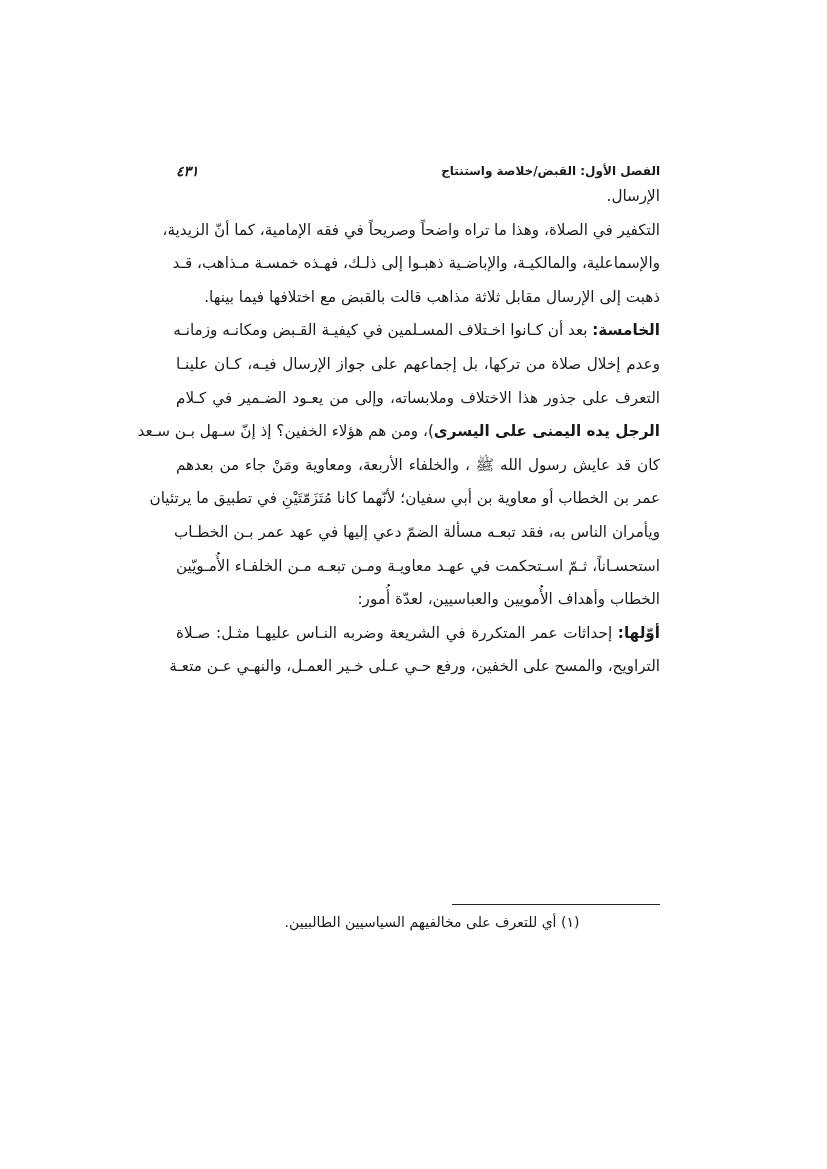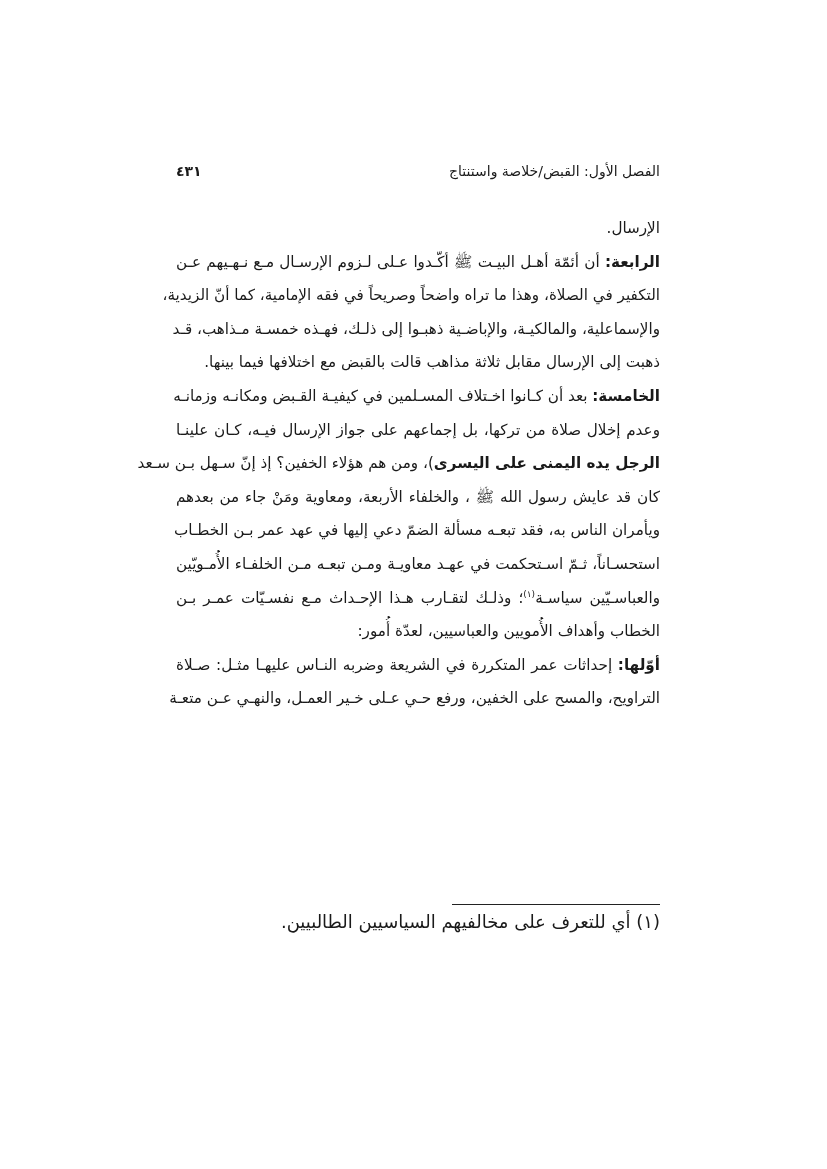--- a/index.html
+++ b/index.html
@@ -1,54 +1,54 @@
 <!DOCTYPE html>
 <html><head>
 <meta charset="utf-8">
 <style>
   html, body { margin:0; padding:0; background:#ffffff; }
   body { width:827px; height:1169px; position:relative; overflow:hidden;
          font-family:"DejaVu Sans", sans-serif; color:#1a1a1a; }
   .page { position:absolute; left:0; top:0; width:827px; height:1169px; background:#fff; }
   .running-head { position:absolute; top:158px; left:176px; width:484px; height:26px;
          direction:rtl; display:flex; justify-content:space-between; align-items:center; }
-  .running-title { font-size:14px; font-weight:normal; }
-  .page-num { font-size:14px; font-weight:bold; }
-  .body-text { position:absolute; top:212px; left:176px; width:484px; direction:rtl;
+  .running-title { font-size:12px; font-weight:bold; }
+  .page-num { font-size:14px; font-weight:bold;font-style:italic; }
+  .body-text { position:absolute; top:180px; left:176px; width:484px; direction:rtl;
          text-align:justify; text-align-last:right; font-size:15.2px; line-height:33.6px; }
   .body-text .line { display:block; white-space:nowrap; text-align:justify; text-align-last:justify; }
   .body-text .line.last { text-align-last:right; }
   .body-text .bold { font-weight:bold; }
   sup { font-size:9px; line-height:0; }
   .fn-rule { position:absolute; top:904px; left:452px; width:208px; height:1px; background:#222; }
-  .footnote { position:absolute; top:912px; left:176px; width:484px; direction:rtl;
-         font-size:18px; line-height:20px; text-align:right; }
+  .footnote { position:absolute; top:912px; left:190px; width:484px; direction:rtl;
+         font-size:14px; line-height:20px; text-align:center; }
 </style>
 </head>
 <body>
 
 <div class="page">
   <div class="running-head">
     <span class="running-title">الفصل الأول: القبض/خلاصة واستنتاج</span>
     <span class="page-num">٤٣١</span>
   </div>
 
   <div class="body-text">
     <span class="line last"><span>الإرسال.</span></span>
-    <span class="line"><span class="bold">الرابعة:</span><span> أن أئمّة أهـل البيـت ﷺ أكّـدوا عـلى لـزوم الإرسـال مـع نـهـيهم عـن</span></span>
     <span class="line"><span>التكفير في الصلاة، وهذا ما تراه واضحاً وصريحاً في فقه الإمامية، كما أنّ الزيدية،</span></span>
     <span class="line"><span>والإسماعلية، والمالكيـة، والإباضـية ذهبـوا إلى ذلـك، فهـذه خمسـة مـذاهب، قـد</span></span>
     <span class="line last"><span>ذهبت إلى الإرسال مقابل ثلاثة مذاهب قالت بالقبض مع اختلافها فيما بينها.</span></span>
     <span class="line"><span class="bold">الخامسة:</span><span> بعد أن كـانوا اخـتلاف المسـلمين في كيفيـة القـبض ومكانـه وزمانـه</span></span>
     <span class="line"><span>وعدم إخلال صلاة من تركها، بل إجماعهم على جواز الإرسال فيـه، كـان علينـا</span></span>
+    <span class="line"><span>التعرف على جذور هذا الاختلاف وملابساته، وإلى من يعـود الضـمير في كـلام</span></span>
     <span class="line"><span class="bold">الرجل يده اليمنى على اليسرى</span><span>)، ومن هم هؤلاء الخفين؟ إذ إنّ سـهل بـن سـعد</span></span>
     <span class="line"><span>كان قد عايش رسول الله ﷺ ، والخلفاء الأربعة، ومعاوية ومَنْ جاء من بعدهم</span></span>
+    <span class="line"><span>عمر بن الخطاب أو معاوية بن أبي سفيان؛ لأنّهما كانا مُتَزَمّتَيْنِ في تطبيق ما يرتئيان</span></span>
     <span class="line"><span>ويأمران الناس به، فقد تبعـه مسألة الضمّ دعي إليها في عهد عمر بـن الخطـاب</span></span>
     <span class="line"><span>استحسـاناً، ثـمّ اسـتحكمت في عهـد معاويـة ومـن تبعـه مـن الخلفـاء الأُمـويّين</span></span>
-    <span class="line"><span>والعباسـيّين سياسـة</span><sup>(١)</sup><span>؛ وذلـك لتقـارب هـذا الإحـداث مـع نفسـيّات عمـر بـن</span></span>
     <span class="line last"><span>الخطاب وأهداف الأُمويين والعباسيين، لعدّة أُمور:</span></span>
     <span class="line"><span class="bold">أوّلها:</span><span> إحداثات عمر المتكررة في الشريعة وضربه النـاس عليهـا مثـل: صـلاة</span></span>
     <span class="line"><span>التراويح، والمسح على الخفين، ورفع حـي عـلى خـير العمـل، والنهـي عـن متعـة</span></span>
   </div>
 
   <div class="fn-rule"></div>
   <div class="footnote">(١) أي للتعرف على مخالفيهم السياسيين الطالبيين.</div>
 </div>
 
 </body></html>

